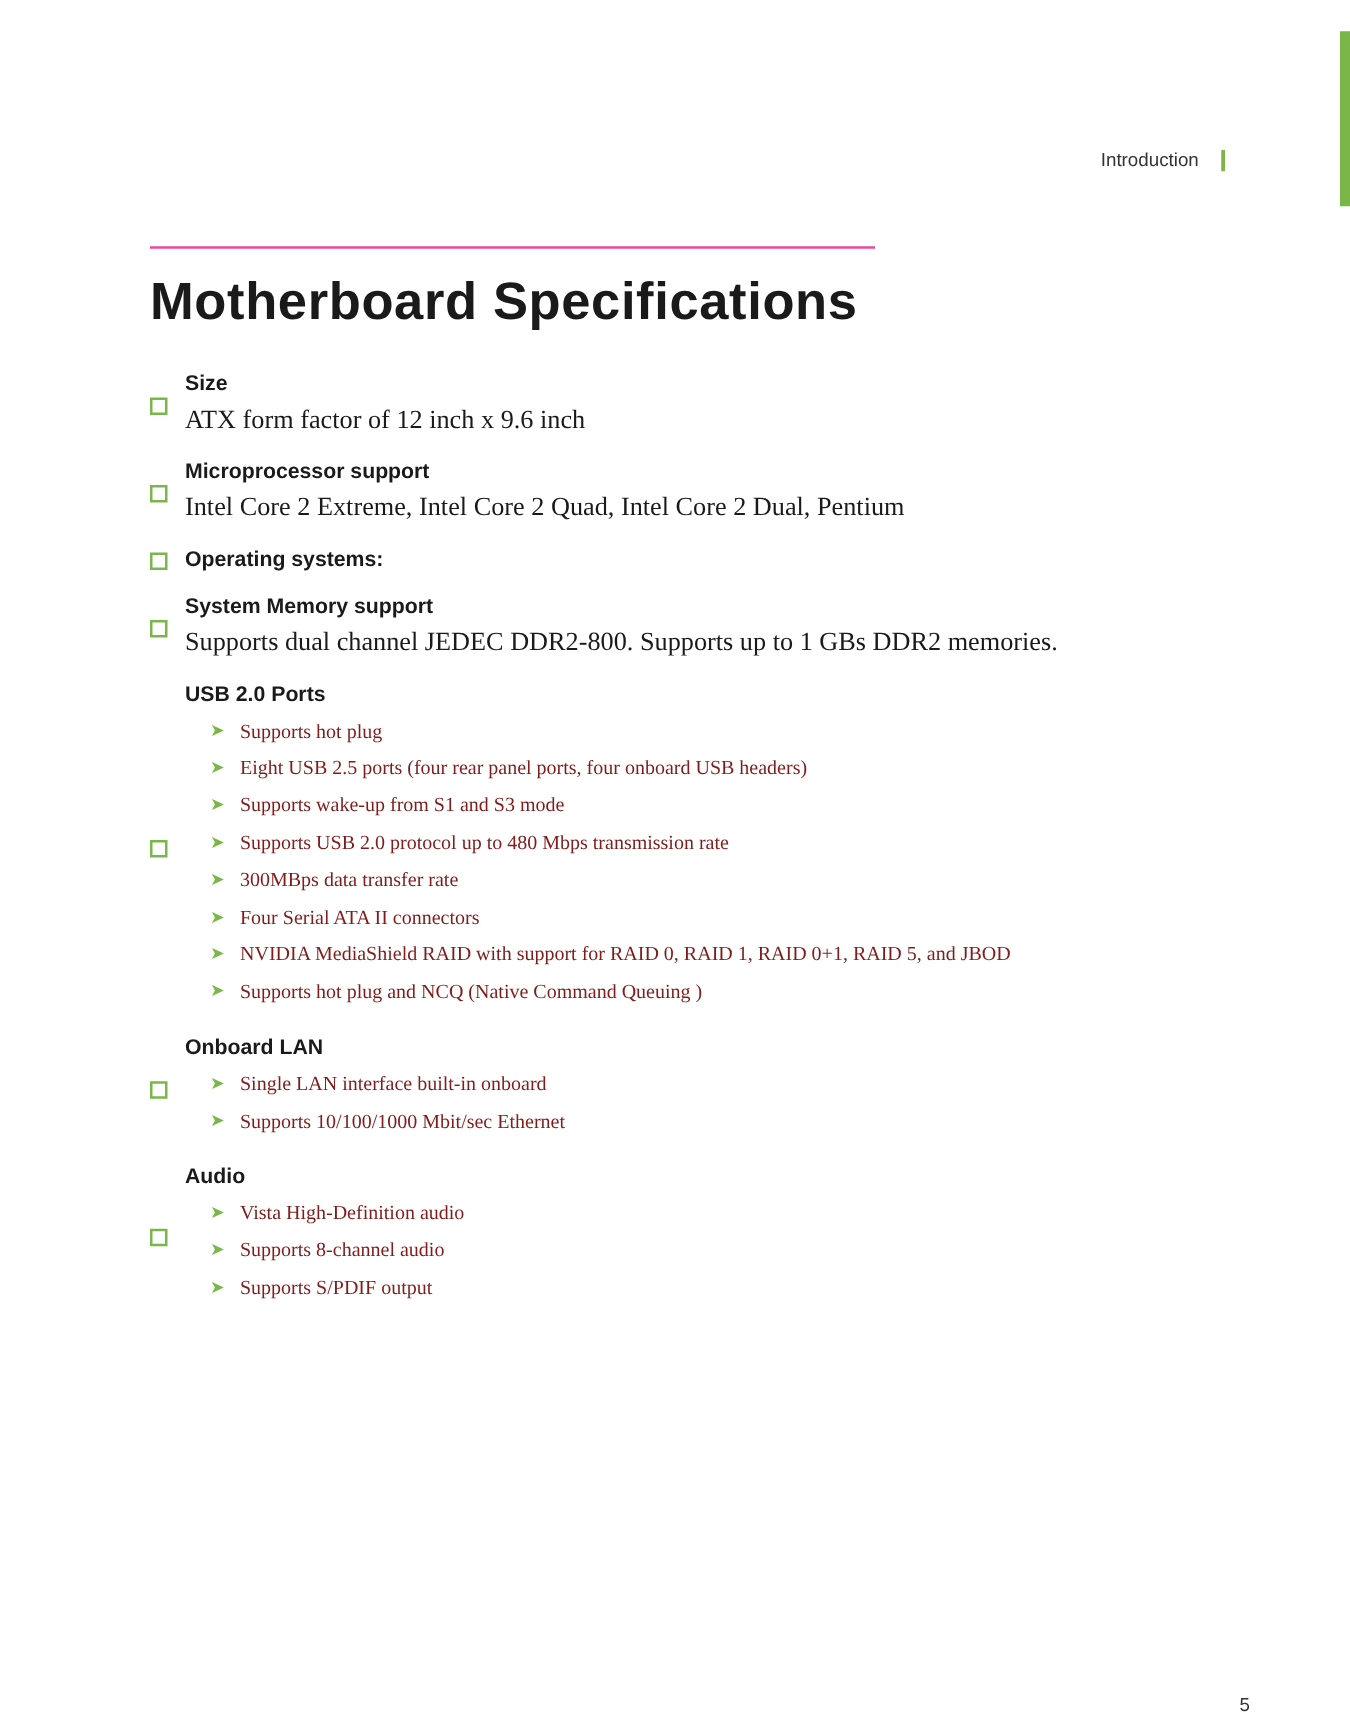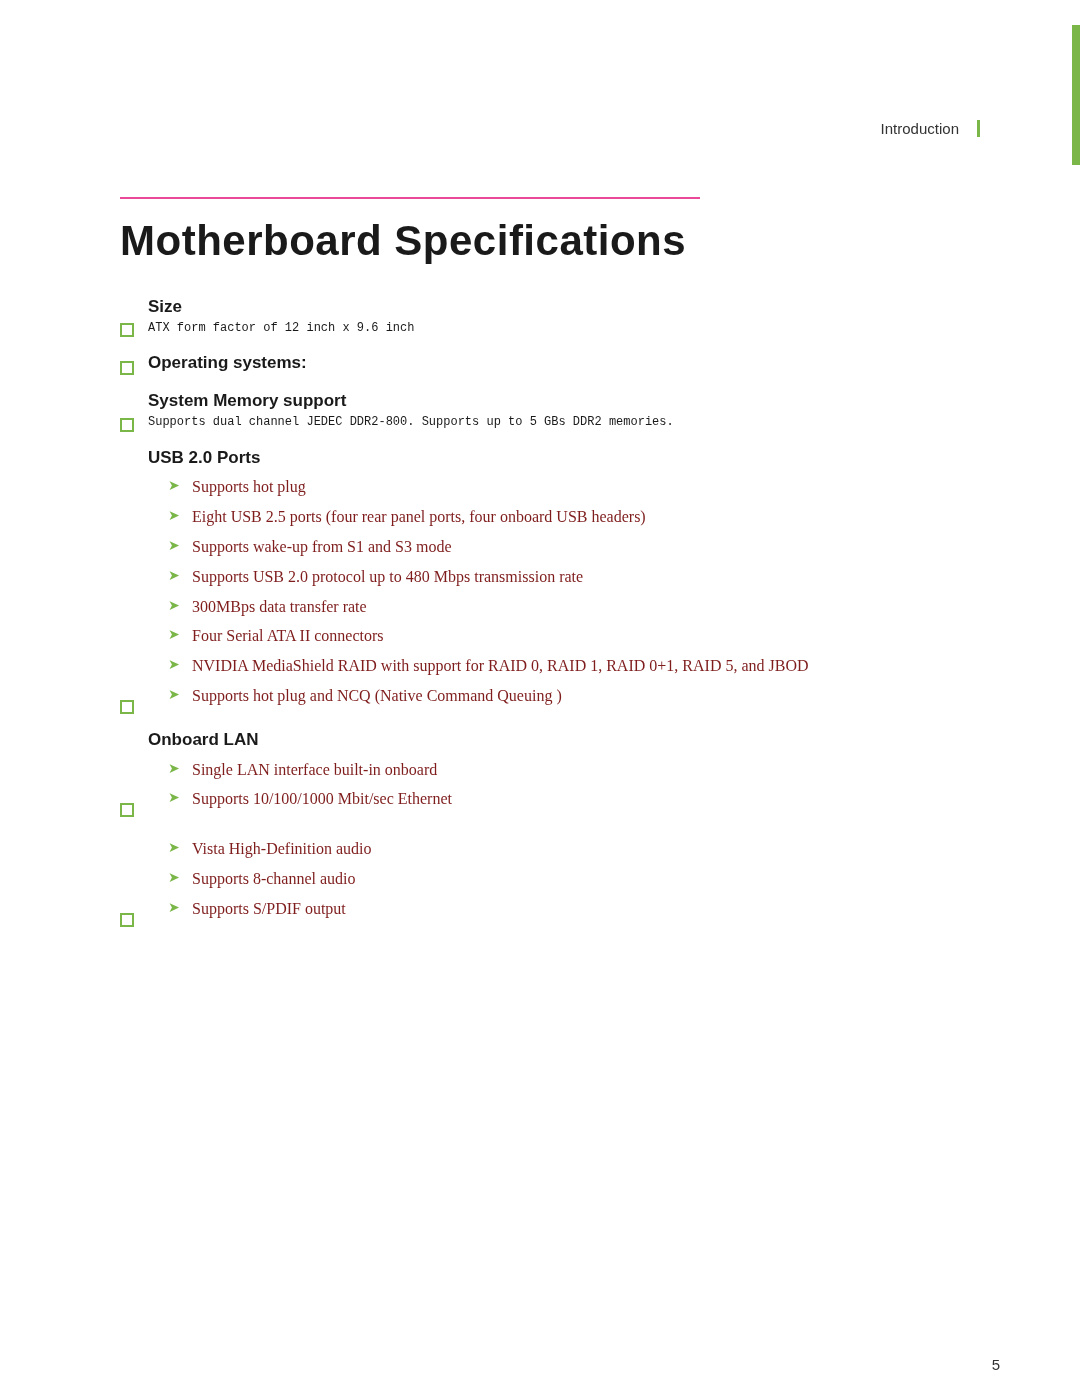--- a/index.html
+++ b/index.html
@@ -73,21 +73,21 @@
     
     .specs-list {
       list-style: none;
       padding: 0;
       margin: 0;
     }
 
     .spec-item {
       margin-bottom: 14px;
       display: flex;
-      align-items: flex-end;
+      align-items: center;
     }
 
     .bullet-square {
       width: 14px;
       height: 14px;
       min-width: 14px;
       border: 2px solid #7ab648;
       background: #ffffff;
       margin-top: 3px;
       margin-right: 14px;
@@ -100,22 +100,22 @@
 
     .spec-label {
       font-size: 17px;
       font-family: Arial, sans-serif;
       font-weight: 600;
       color: #1a1a1a;
       line-height: 1.4;
     }
 
     .spec-desc {
-      font-size: 12px;
-      font-family: Liberation Mono, monospace;
+      font-size: 21px;
+      font-family: Liberation Serif, serif;
       color: #1a1a1a;
       line-height: 1.55;
       text-align: justify;
     }
 
     
     .sub-list {
       list-style: none;
       padding: 0;
       margin: 6px 0 0 0;
@@ -174,28 +174,35 @@
   <li class="spec-item">
         <span class="bullet-square"></span>
         <div class="spec-content">
           <div class="spec-label">Size</div>
           <div class="spec-desc">ATX form factor of 12 inch x 9.6 inch</div>
         </div>
       </li>
       <li class="spec-item">
         <span class="bullet-square"></span>
         <div class="spec-content">
+          <div class="spec-label">Microprocessor support</div>
+          <div class="spec-desc">Intel Core 2 Extreme, Intel Core 2 Quad, Intel Core 2 Dual, Pentium</div>
+        </div>
+      </li>
+      <li class="spec-item">
+        <span class="bullet-square"></span>
+        <div class="spec-content">
           <div class="spec-label">Operating systems:</div>
         </div>
       </li>
       <li class="spec-item">
         <span class="bullet-square"></span>
         <div class="spec-content">
           <div class="spec-label">System Memory support</div>
-          <div class="spec-desc">Supports dual channel JEDEC DDR2-800. Supports up to 5 GBs DDR2 memories.</div>
+          <div class="spec-desc">Supports dual channel JEDEC DDR2-800. Supports up to 1 GBs DDR2 memories.</div>
         </div>
       </li>
       <li class="spec-item">
         <span class="bullet-square"></span>
         <div class="spec-content">
           <div class="spec-label">USB 2.0 Ports</div>
           <ul class="sub-list">
             <li class="sub-item">
               <span class="arrow-bullet">➤</span>
               <span class="sub-text">Supports hot plug</span>
@@ -243,20 +250,21 @@
             <li class="sub-item">
               <span class="arrow-bullet">➤</span>
               <span class="sub-text">Supports 10/100/1000 Mbit/sec Ethernet</span>
             </li>
           </ul>
         </div>
       </li>
       <li class="spec-item">
         <span class="bullet-square"></span>
         <div class="spec-content">
+          <div class="spec-label">Audio</div>
           <ul class="sub-list">
             <li class="sub-item">
               <span class="arrow-bullet">➤</span>
               <span class="sub-text">Vista High-Definition audio</span>
             </li>
             <li class="sub-item">
               <span class="arrow-bullet">➤</span>
               <span class="sub-text">Supports 8-channel audio</span>
             </li>
             <li class="sub-item">

